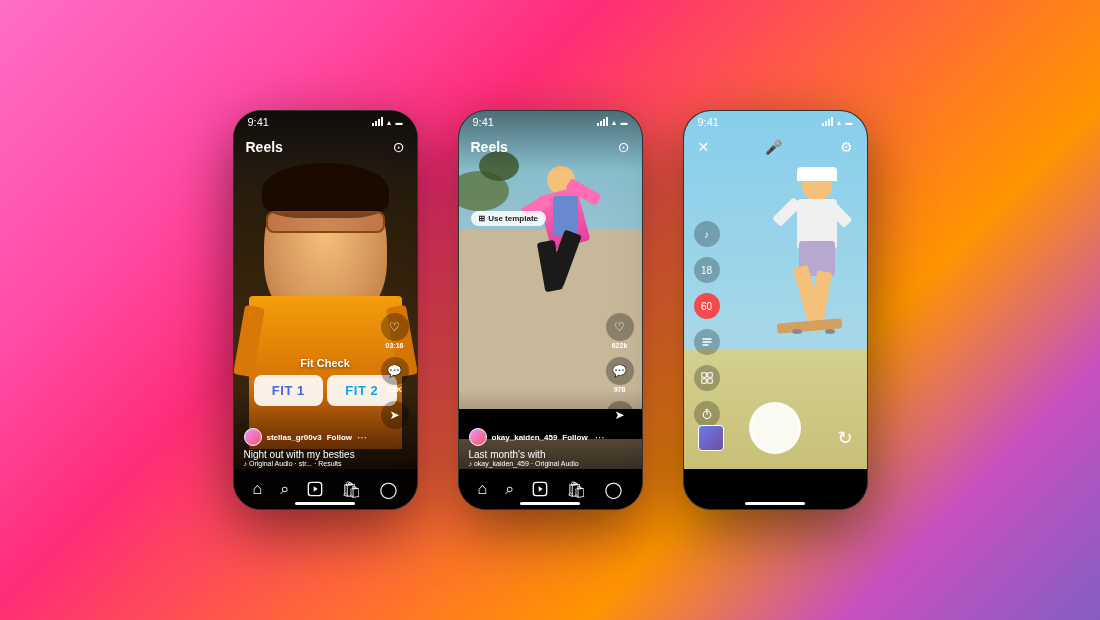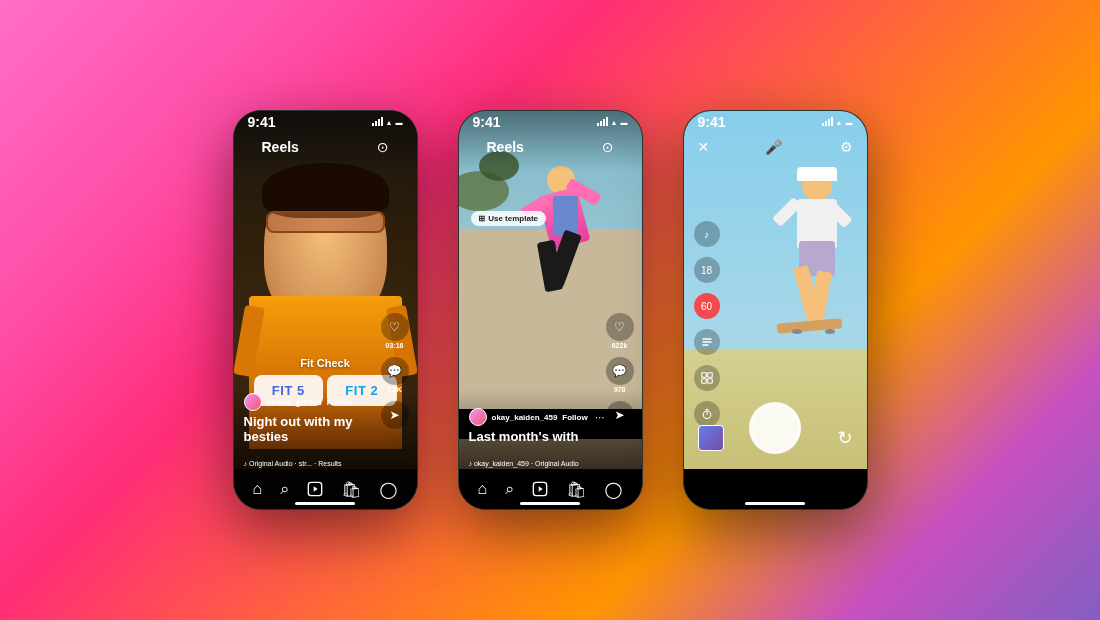--- a/index.html
+++ b/index.html
@@ -34,22 +34,22 @@
       right: 0;
       height: 22px;
       display: flex;
       align-items: center;
       justify-content: space-between;
       padding: 0 14px;
       z-index: 10;
     }
 
     .status-time {
-      font-size: 14px;
-      font-weight: 700;
+      font-size: 11px;
+      font-weight: 400;
       color: #fff;
     }
 
     .status-icons {
       display: flex;
       align-items: center;
       gap: 3px;
     }
 
     .signal-bars {
@@ -108,21 +108,21 @@
       border-radius: 2px;
       z-index: 11;
     }
 
     
     .phone-header {
       position: absolute;
       top: 22px;
       left: 0;
       right: 0;
-      padding: 6px 28px;
+      padding: 6px 12px;
       display: flex;
       align-items: center;
       justify-content: space-between;
       z-index: 10;
     }
 
     .header-title {
       font-size: 14px;
       font-weight: 700;
       color: #fff;
@@ -247,24 +247,23 @@
 
     .follow-btn {
       font-size: 8px;
       color: #fff;
       font-weight: 700;
       background: none;
       border: none;
     }
 
     .caption {
-      font-size: 13px;
-      color: #fff;
-      margin-bottom: 16px;
-      font-weight: bold;
+      font-size: 10px;
+      color: #fff;
+      margin-bottom: 0;
     }
 
     .audio-row {
       font-size: 7px;
       color: #fff;
       display: flex;
       align-items: center;
       gap: 3px;
     }
 
@@ -442,21 +441,21 @@
   </div>
 
   <div class="phone-header">
     <span class="header-title">Reels</span>
     <span class="camera-icon">⊙</span>
   </div>
 
   <div class="fit-check-overlay">
     <div class="fit-check-title">Fit Check</div>
     <div class="fit-buttons">
-      <div class="fit-btn fit-btn-1">FIT 5</div>
+      <div class="fit-btn fit-btn-1">FIT 1</div>
       <div class="fit-btn fit-btn-2">FIT 2</div>
     </div>
   </div>
 
   <div class="side-actions">
     <div class="side-action">
       <div class="side-action-icon">♡</div>
       <span class="side-action-count">03:16</span>
     </div>
     <div class="side-action">

